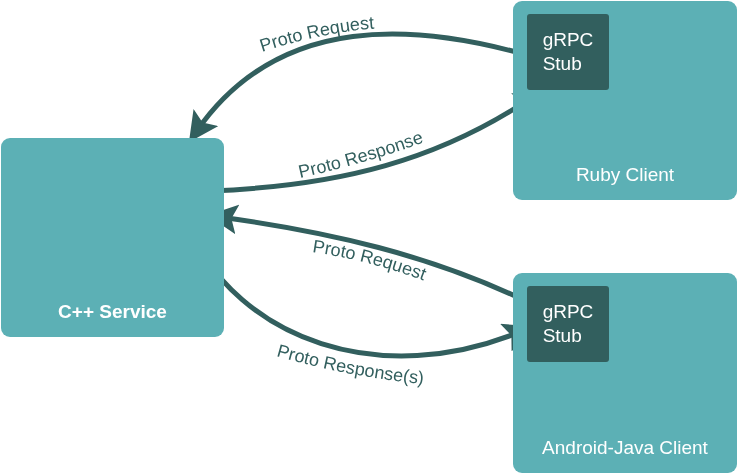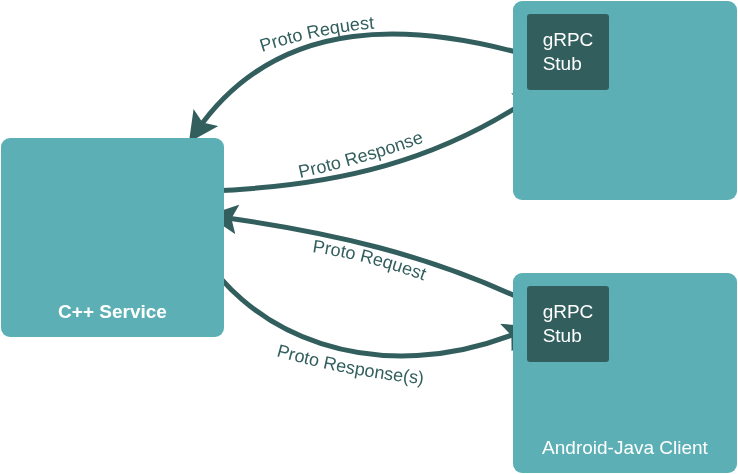--- a/index.html
+++ b/index.html
@@ -46,19 +46,20 @@
   <text><textPath href="#p-resp-and">Proto Response(s)</textPath></text>
 </svg>
 
 <div id="cpp" class="outer">
   <div class="outer-label">C++ Service</div>
 </div>
 
 <div id="ruby" class="outer">
   <div class="inner">gRPC
 Stub</div>
+  <div class="outer-label">Ruby Client</div>
 </div>
 
 <div id="android" class="outer">
   <div class="inner">gRPC
 Stub</div>
   <div class="outer-label">Android-Java Client</div>
 </div>
 
 </body></html>

